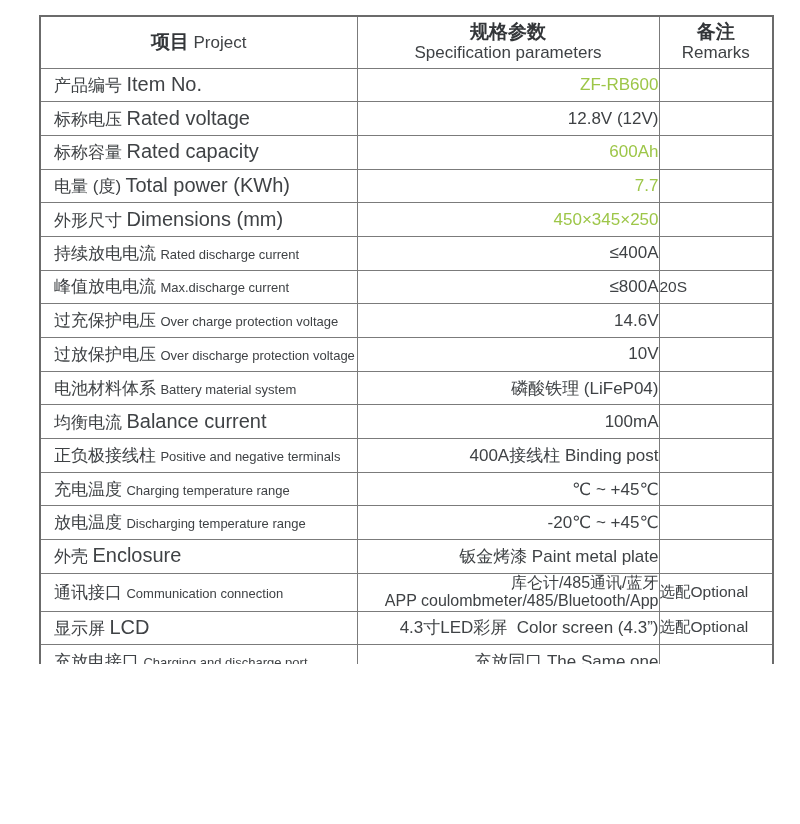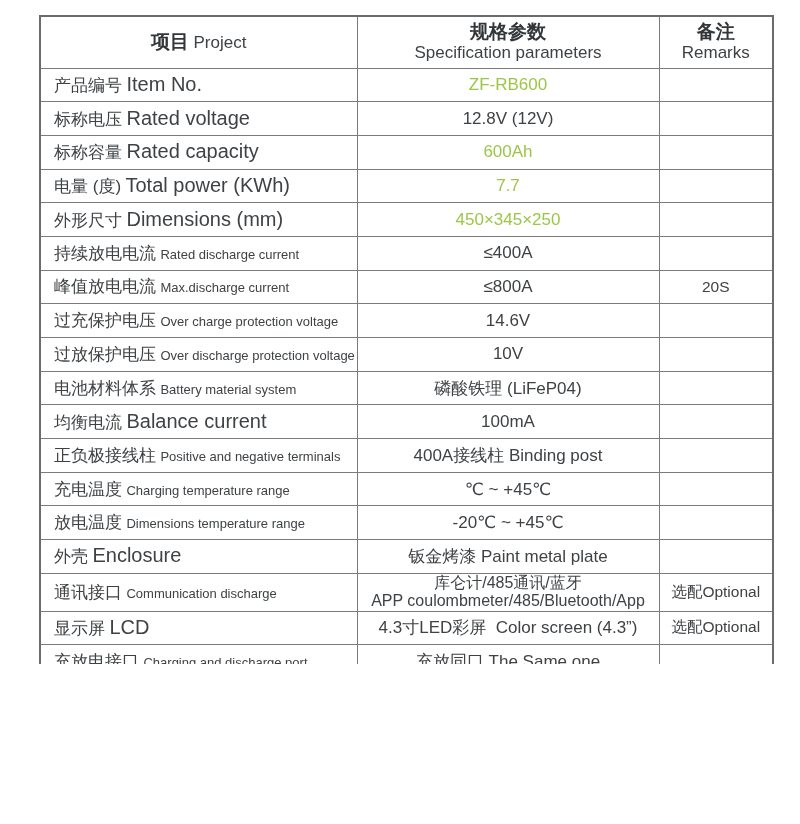--- a/index.html
+++ b/index.html
@@ -39,24 +39,24 @@
   }
   thead th { height: 52px; text-align: center; vertical-align: middle; font-weight: normal; }
   .hdr-zh { font-weight: bold; font-size: 19px; color: #333639; }
   .hdr-en { font-size: 17px; color: var(--text); }
   .hdr-line { line-height: 1.22; }
   tbody td { height: 33.7px; vertical-align: middle; }
   td.label-cell { text-align: left; padding-left: 13px; padding-right: 4px; white-space: nowrap; }
   .label-zh { font-size: 17px; }
   .label-en { font-size: 20px; }
   tr.en-small .label-en { font-size: 13px; }
-  td.value-cell { text-align: center; font-size: 17px; white-space: pre-wrap; }
+  td.value-cell { text-align: right; font-size: 17px; white-space: pre-wrap; }
   td.value-cell.small { font-size: 16px; line-height: 1.15; }
   td.value-cell.green { color: var(--accent); }
-  td.remark-cell { text-align: center; font-size: 15.5px; }
+  td.remark-cell { font-size: 15.5px; }
 </style>
 </head>
 <body>
 
 <div class="page">
   <table class="spec">
     <colgroup>
       <col class="c1">
         <col class="c2">
         <col class="c3">
@@ -178,37 +178,37 @@
     <td class="label-cell">
       <span class="label-zh">充电温度</span>
       <span class="label-en">Charging temperature range</span>
     </td>
     <td class="value-cell">℃ ~ +45℃</td>
     <td class="remark-cell"></td>
   </tr>
         <tr class="en-small">
     <td class="label-cell">
       <span class="label-zh">放电温度</span>
-      <span class="label-en">Dimensions temperature range</span>
+      <span class="label-en">Discharging temperature range</span>
     </td>
     <td class="value-cell">-20℃ ~ +45℃</td>
     <td class="remark-cell"></td>
   </tr>
         <tr>
     <td class="label-cell">
       <span class="label-zh">外壳</span>
       <span class="label-en">Enclosure</span>
     </td>
     <td class="value-cell">钣金烤漆 Paint metal plate</td>
     <td class="remark-cell"></td>
   </tr>
         <tr class="en-small">
     <td class="label-cell">
       <span class="label-zh">通讯接口</span>
-      <span class="label-en">Communication discharge</span>
+      <span class="label-en">Communication connection</span>
     </td>
     <td class="value-cell small"><div>库仑计/485通讯/蓝牙</div><div>APP coulombmeter/485/Bluetooth/App</div></td>
     <td class="remark-cell">选配Optional</td>
   </tr>
         <tr>
     <td class="label-cell">
       <span class="label-zh">显示屏</span>
       <span class="label-en">LCD</span>
     </td>
     <td class="value-cell">4.3寸LED彩屏  Color screen (4.3”)</td>

